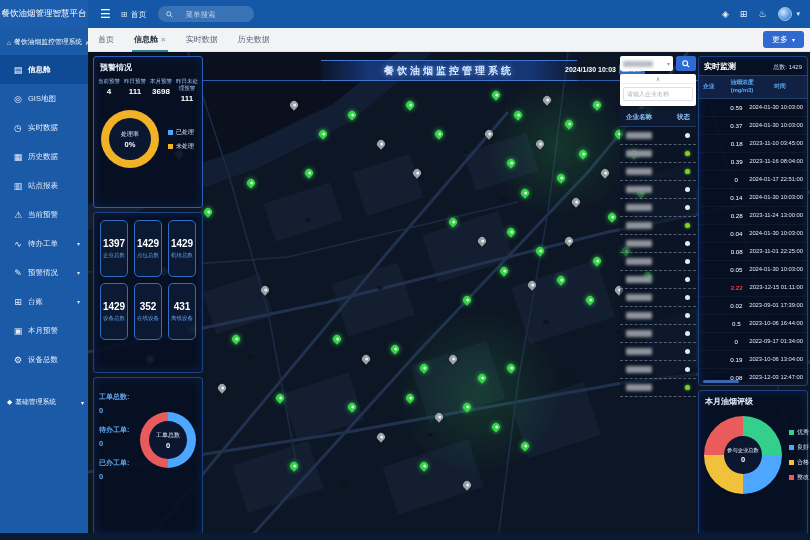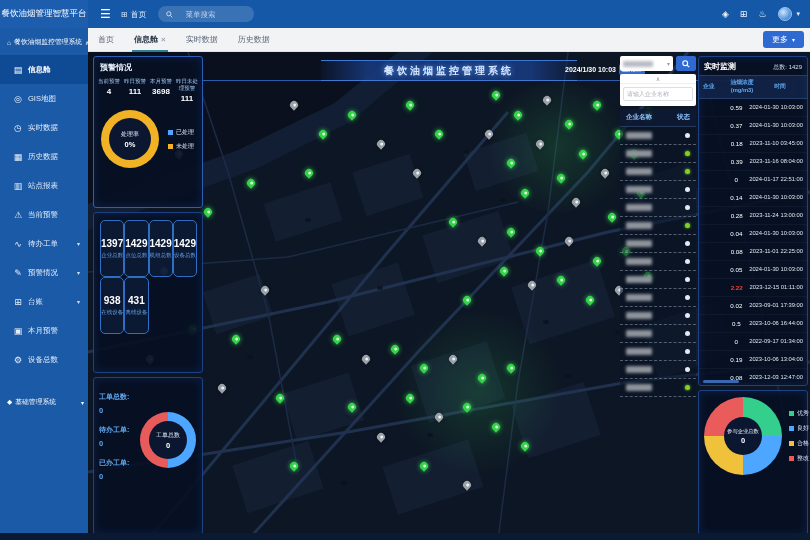--- a/index.html
+++ b/index.html
@@ -91,21 +91,21 @@
   #alarm-donut{width:58px;height:58px;margin-left:5px;}
   #alarm-donut .hole{left:8px;top:8px;right:8px;bottom:8px;}
   .hl{font-size:6px;color:#e8f0fc;}
   .hv{font-size:7.5px;color:#fff;font-weight:bold;margin-top:1px;}
   .legend{display:flex;flex-direction:column;gap:5px;margin-left:9px;}
   .leg{display:flex;align-items:center;gap:3px;font-size:6px;color:#d6e2f5;white-space:nowrap;}
   .leg .sw{width:5px;height:5px;flex:none;}
 
   
   #device-panel{left:5px;top:160px;width:110px;height:161px;}
-  .dev-grid{display:grid;grid-template-columns:repeat(4,1fr);gap:0;padding:7px 6px;}
+  .dev-grid{display:grid;grid-template-columns:repeat(3,1fr);gap:6px;padding:7px 6px;}
   .dev{border:1px solid #2f6ec2;border-radius:5px;background:rgba(25,50,100,.25);height:57px;
        display:flex;flex-direction:column;align-items:center;justify-content:center;gap:3px;}
   .dev .v{font-size:10px;font-weight:bold;color:#fff;}
   .dev .l{font-size:5.5px;color:#5f9fe8;white-space:nowrap;}
 
   
   #wo-panel{left:5px;top:325px;width:110px;height:158px;}
   .wo-body{display:flex;padding:4px 5px 0;}
   .wo-list{display:flex;flex-direction:column;font-size:7px;color:#5fa8f0;font-weight:bold;}
   .wo-l{margin-top:10px;}
@@ -459,21 +459,21 @@
           </div>
           <div class="dev">
             <div class="v">1429</div>
             <div class="l">机组总数</div>
           </div>
           <div class="dev">
             <div class="v">1429</div>
             <div class="l">设备总数</div>
           </div>
           <div class="dev">
-            <div class="v">938</div>
+            <div class="v">352</div>
             <div class="l">在线设备</div>
           </div>
           <div class="dev">
             <div class="v">431</div>
             <div class="l">离线设备</div>
           </div>
         </div>
     </div>
 
     <div class="panel" id="wo-panel">
@@ -677,20 +677,21 @@
           <div class="rt-row">
             <span class="c1"><span class="bb"></span></span>
             <span class="c2">0.08</span>
             <span class="c3">2023-12-03 12:47:00</span>
           </div>
         </div>
       <div class="rt-scroll"></div>
     </div>
 
     <div class="panel" id="rating-panel">
+      <div class="p-title">本月油烟评级</div>
       <div class="rating-body">
         <div class="donut" id="rating-donut" style="background: conic-gradient(rgb(53, 207, 141) 0deg, rgb(53, 207, 141) 90deg, rgb(77, 166, 255) 90deg, rgb(77, 166, 255) 180deg, rgb(240, 194, 60) 180deg, rgb(240, 194, 60) 270deg, rgb(234, 92, 92) 270deg, rgb(234, 92, 92) 360deg);">
           <div class="hole">
             <span class="hl">参与企业总数</span>
             <span class="hv">0</span>
           </div>
         </div>
         <div class="rating-legend legend">
             <div class="leg">
               <span class="sw" style="background: rgb(53, 207, 141);"></span>

